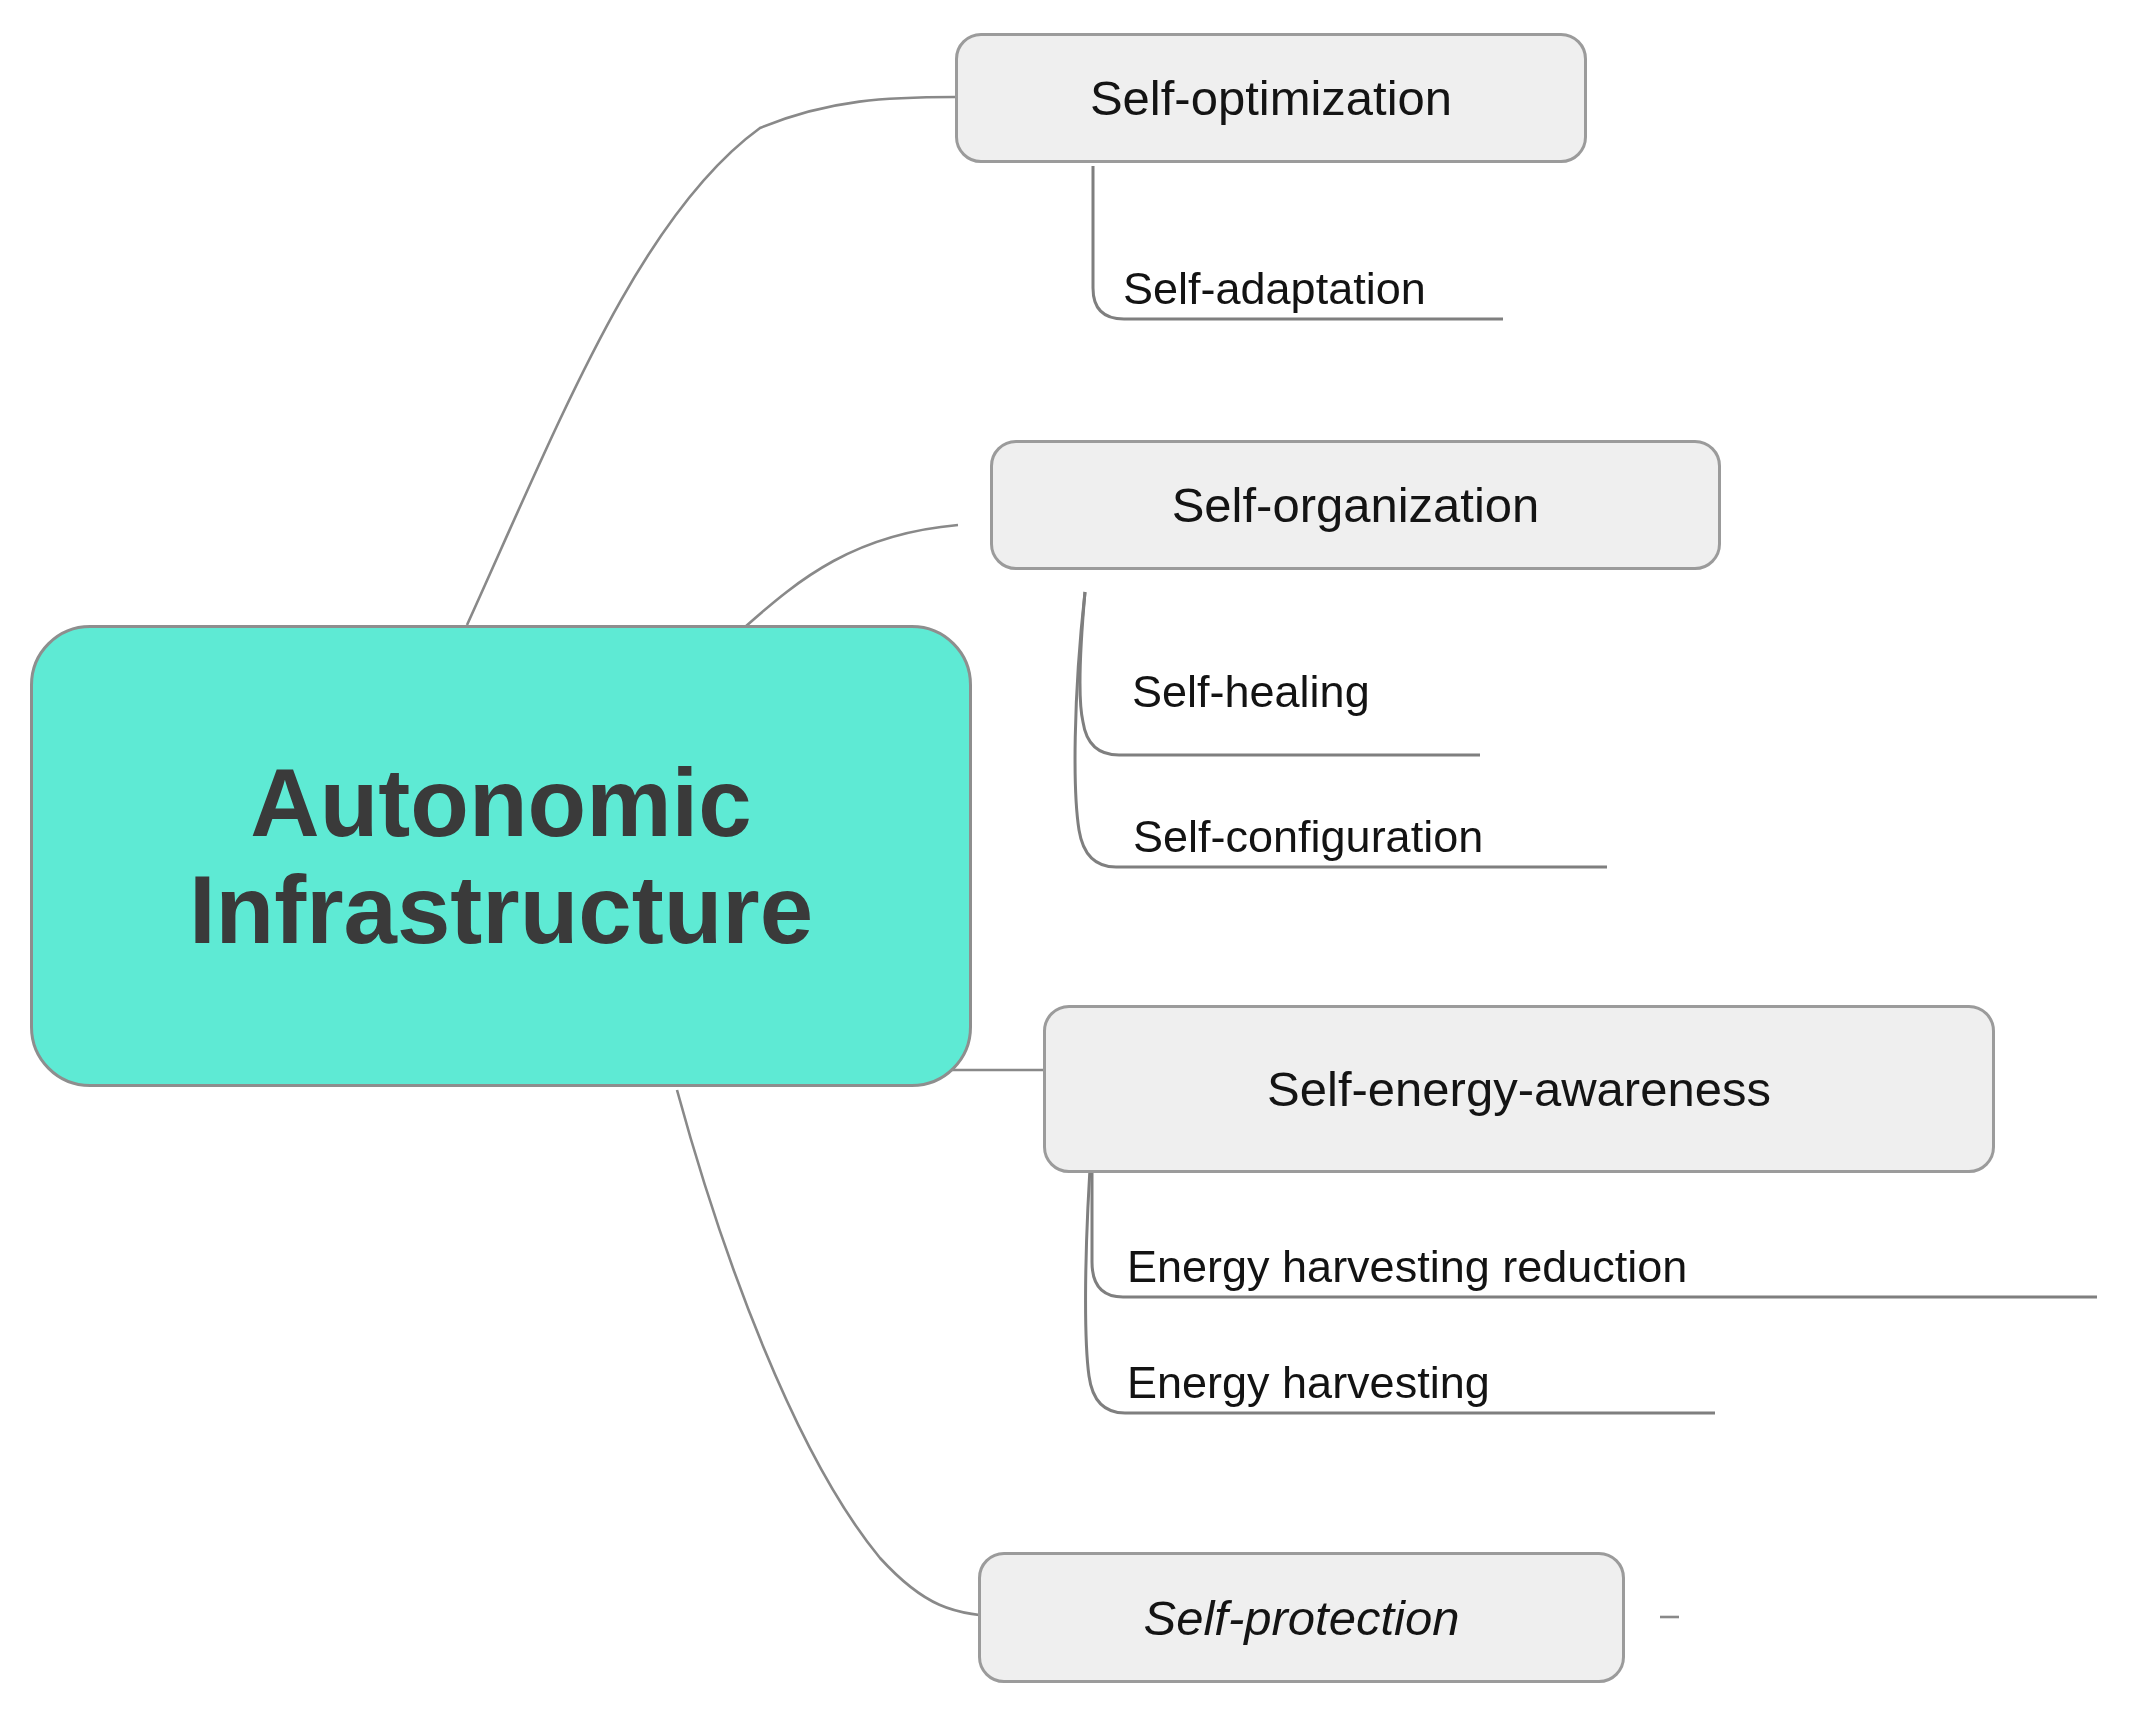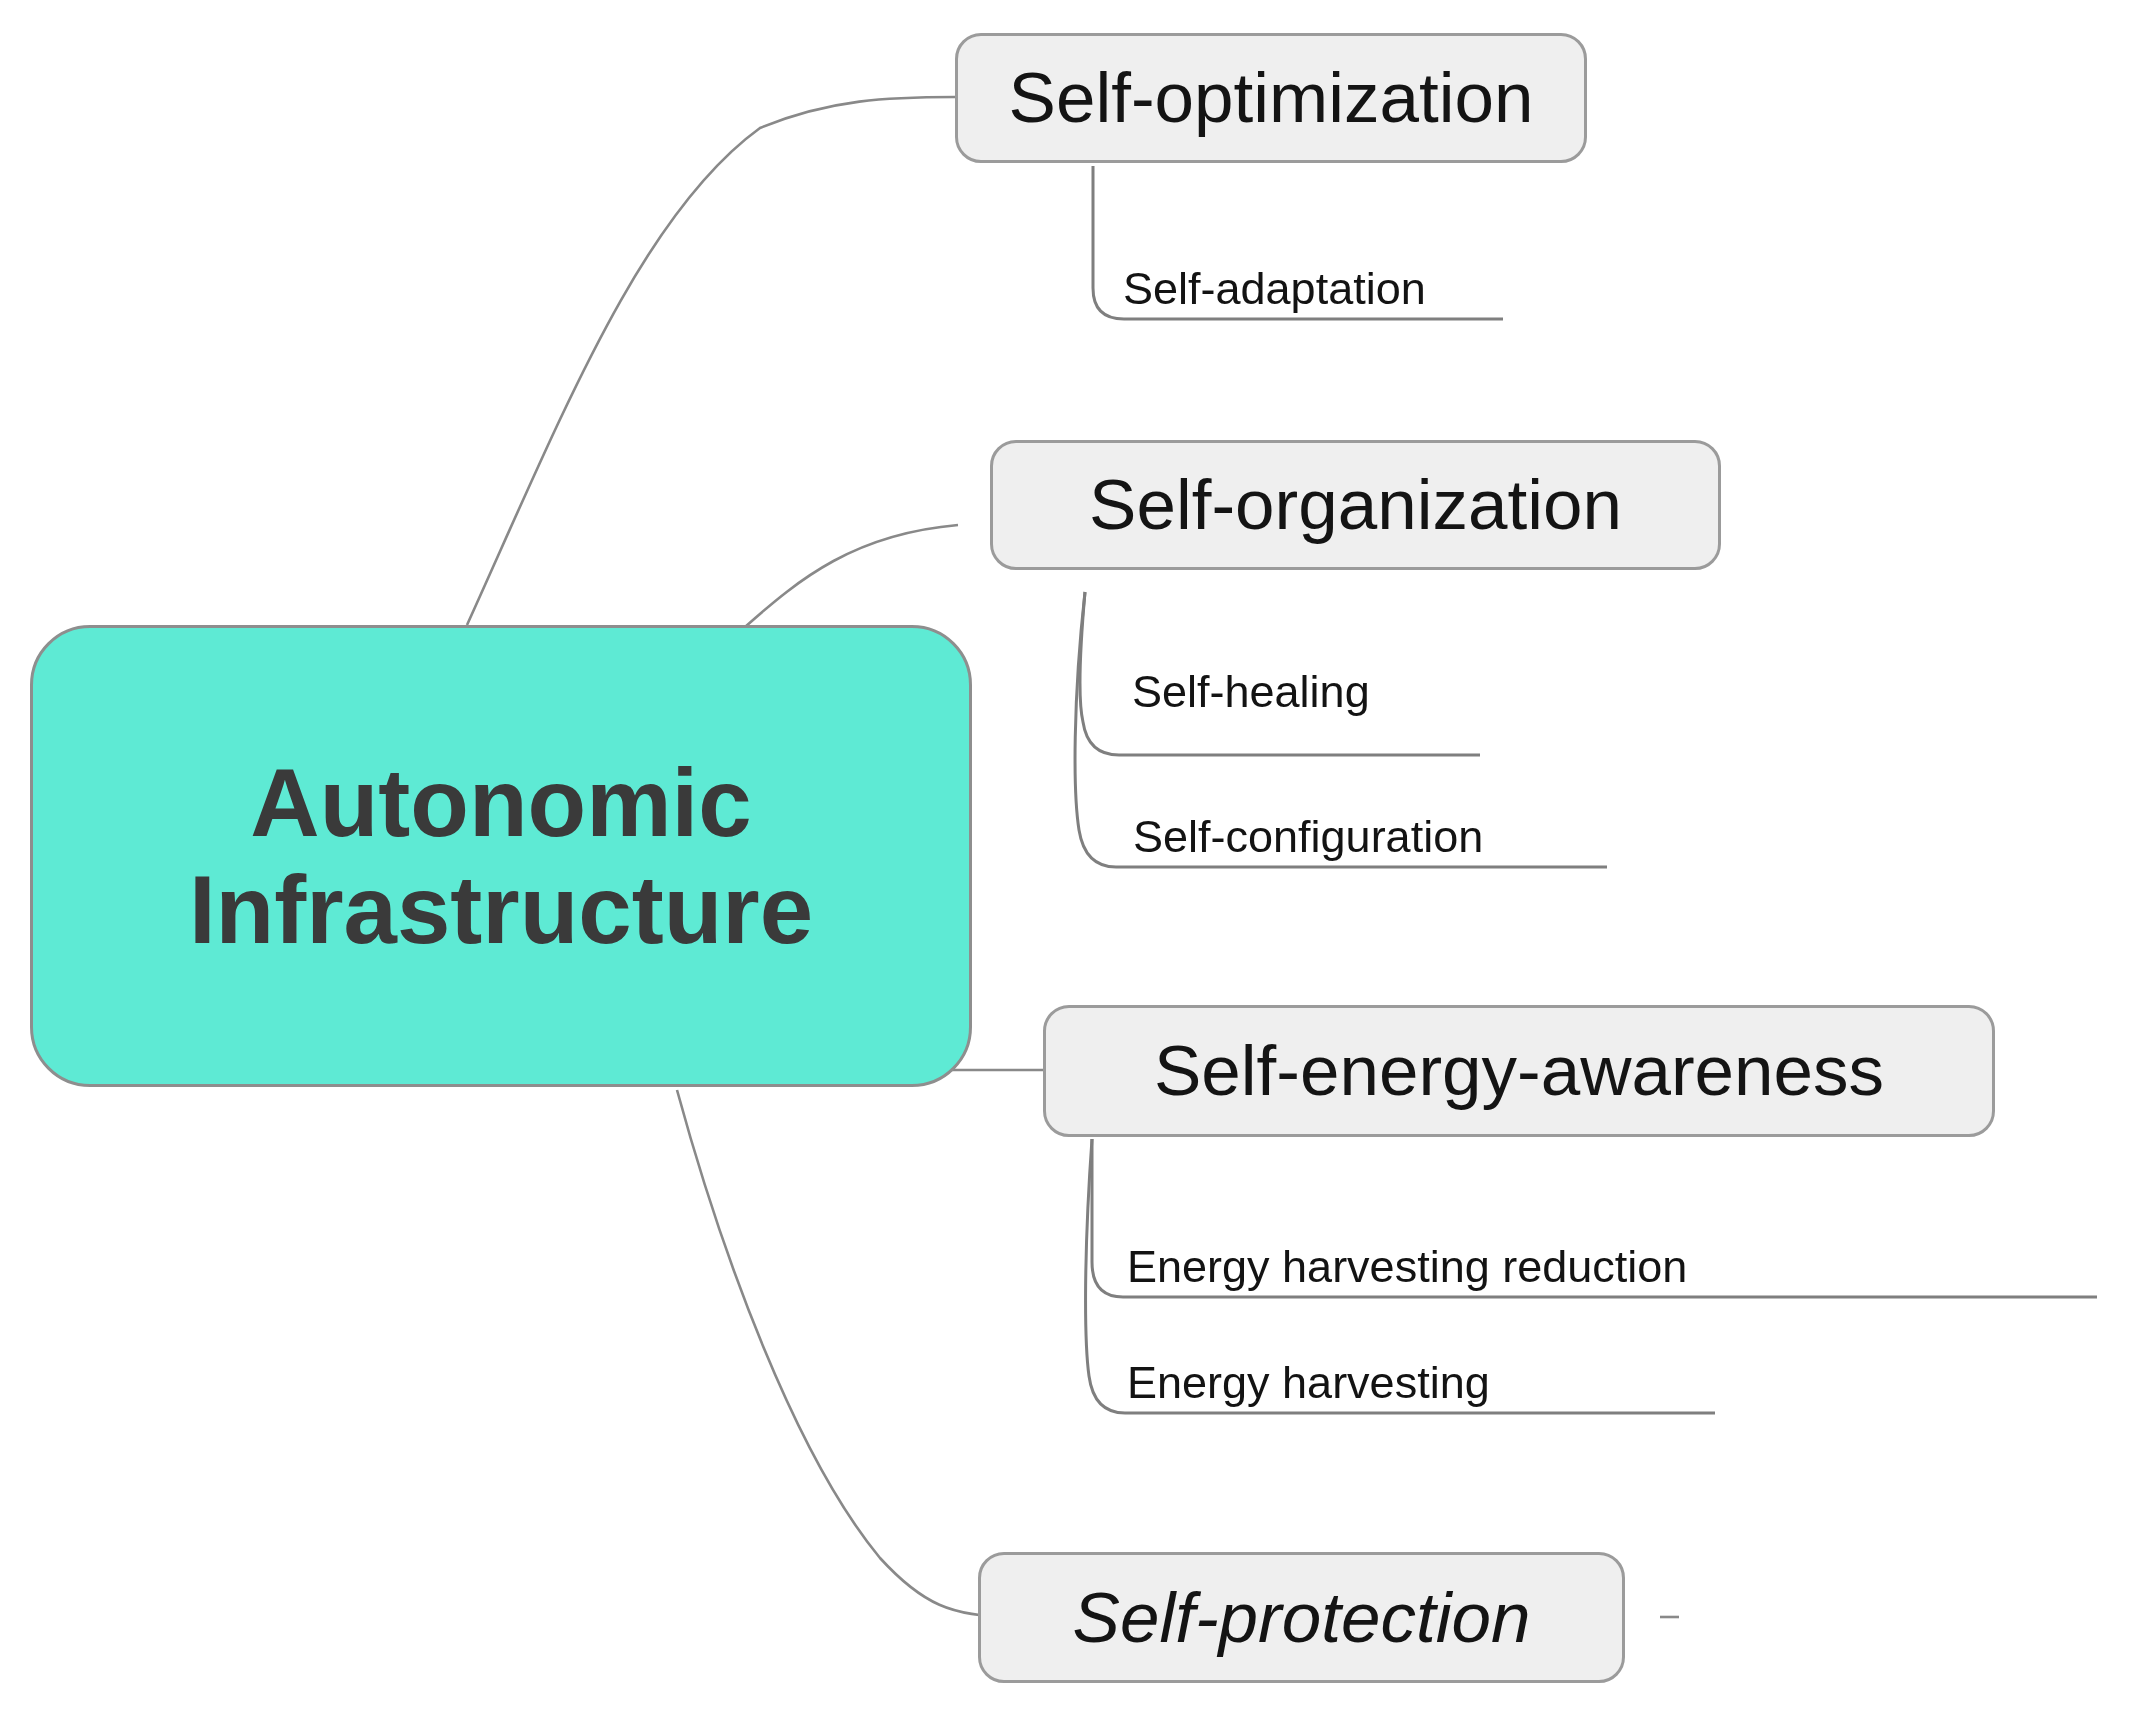--- a/index.html
+++ b/index.html
@@ -18,25 +18,25 @@
     box-sizing:border-box;
     background:#5eead4;border:3px solid #8e8e8e;border-radius:60px;
     display:flex;flex-direction:column;align-items:center;justify-content:center;
     color:#3a3a3a;font-weight:bold;font-size:96px;line-height:107px;
     text-align:center;
   }
   .node{
     position:absolute;box-sizing:border-box;
     background:#efefef;border:3px solid #9b9b9b;border-radius:26px;
     display:flex;align-items:center;justify-content:center;
-    color:#141414;font-size:71px;line-height:74px;white-space:nowrap;
+    color:#141414;font-size:49px;line-height:74px;white-space:nowrap;
   }
   .node.opt   {left:955px; top:33px;   width:632px;height:130px;}
   .node.org   {left:958px; top:440px;  width:731px;height:130px;margin-left:32px;}
-  .node.energy{left:1043px;top:1005px; width:952px;height:132px;}
+  .node.energy{left:1043px;top:1005px; width:952px;height:168px;}
   .node.prot  {left:978px;top:1552px; width:647px;height:131px;font-style:italic;}
   .leaf{
     position:absolute;color:#131313;font-size:45px;line-height:70px;white-space:nowrap;
   }
   .leaf.adaptation   {left:1123px;top:254px;}
   .leaf.healing      {left:1132px;top:657px;}
   .leaf.configuration{left:1133px;top:802px;text-align:center;}
   .leaf.consumption  {left:1127px;top:1232px;}
   .leaf.harvesting   {left:1127px;top:1348px;}
 </style>

